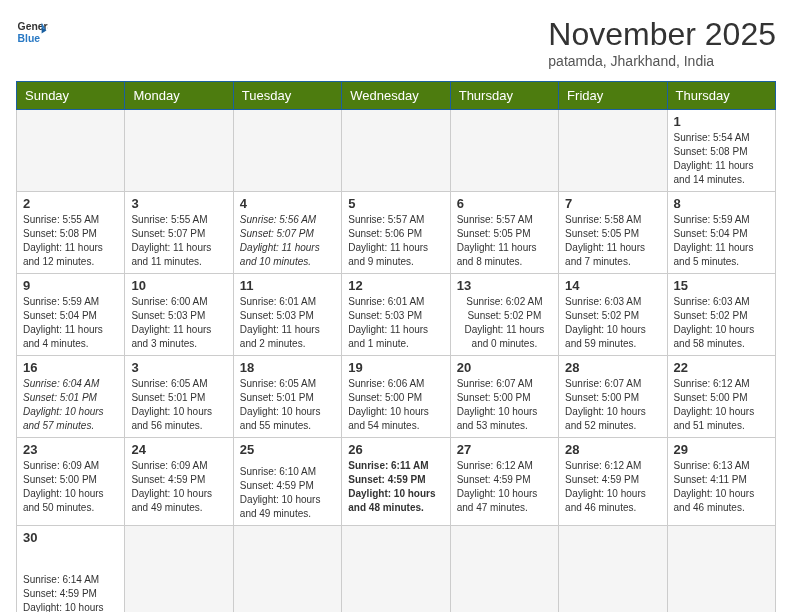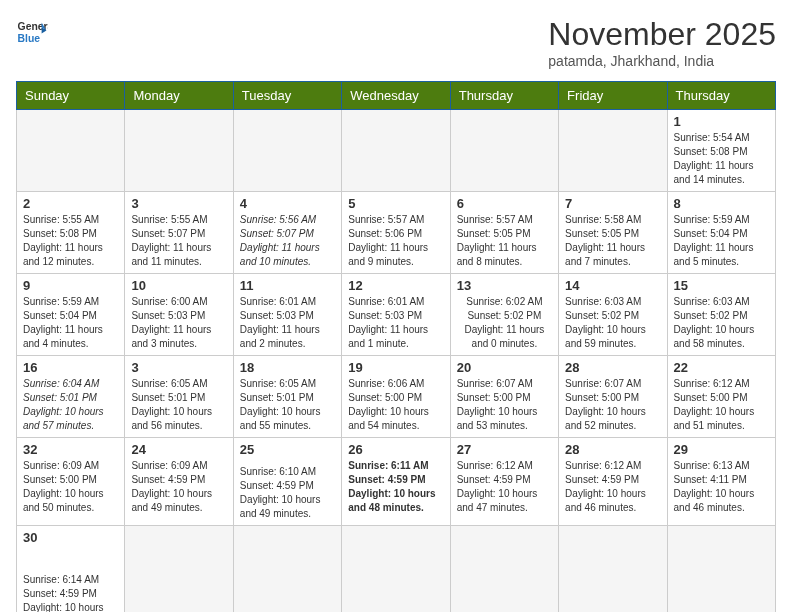--- a/index.html
+++ b/index.html
@@ -270,21 +270,21 @@
         <td>
           <div class="day-number">22</div>
           <div class="day-info" style="white-space: pre-line;">Sunrise: 6:12 AM
 Sunset: 5:00 PM
 Daylight: 10 hours
 and 51 minutes.</div>
         </td>
       </tr>
       <tr>
         <td>
-          <div class="day-number">32</div>
+          <div class="day-number">23</div>
           <div class="day-info" style="white-space: pre-line;">Sunrise: 6:09 AM
 Sunset: 5:00 PM
 Daylight: 10 hours
 and 50 minutes.</div>
         </td>
         <td>
           <div class="day-number">24</div>
           <div class="day-info" style="white-space: pre-line;">Sunrise: 6:09 AM
 Sunset: 4:59 PM
 Daylight: 10 hours

